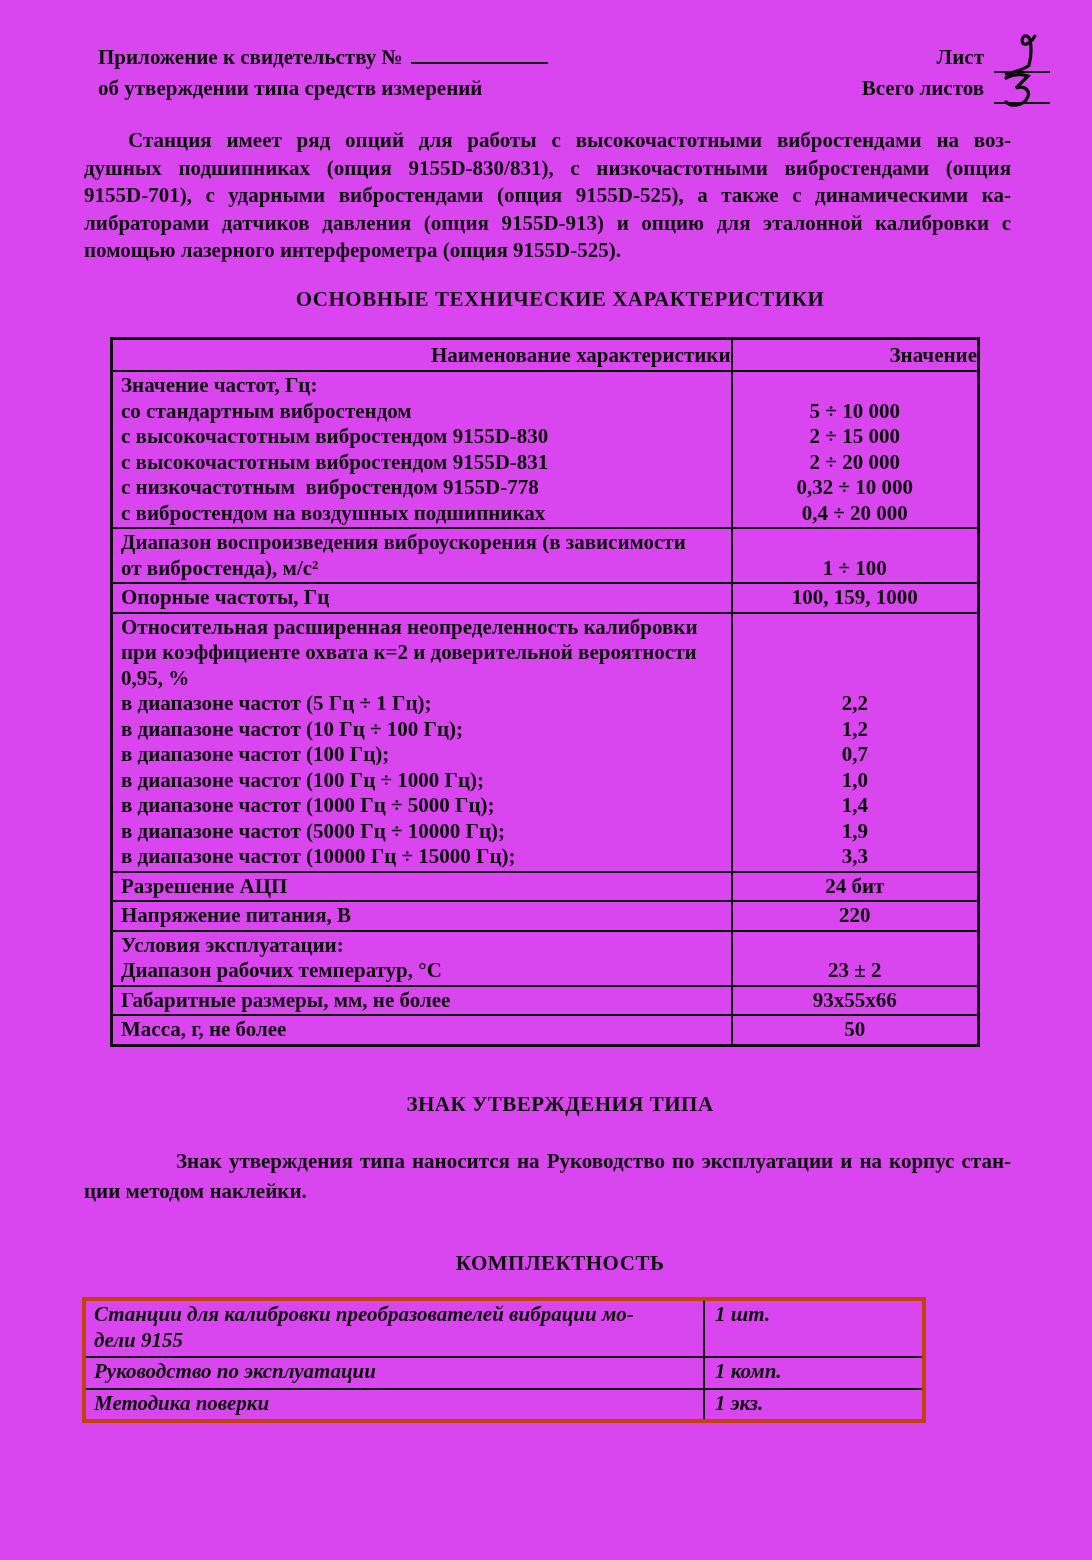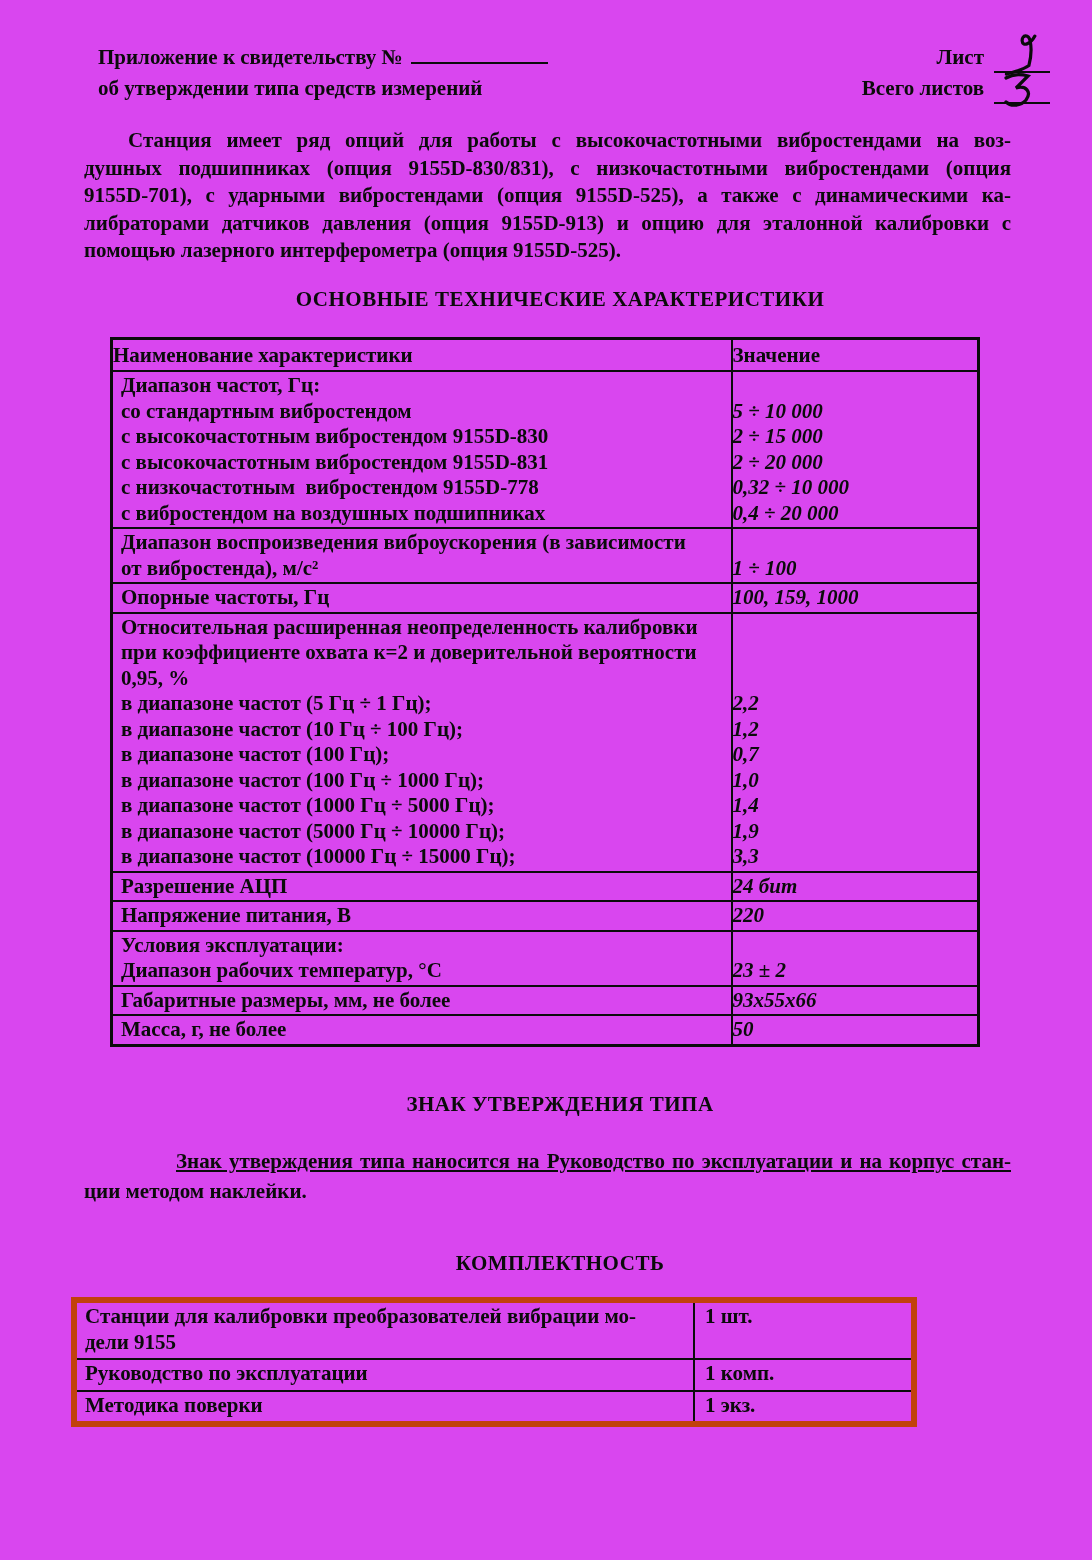--- a/index.html
+++ b/index.html
@@ -17,35 +17,35 @@
   .hw-line svg{position:absolute;}
   .hw-2{left:8px;bottom:-6px;transform:rotate(-4deg);}
   .hw-3{left:8px;bottom:-9px;}
   
   .para{position:absolute;left:84px;width:927px;font-size:21px;}
   .intro{top:127px;line-height:27.5px;}
   .approval{top:1147px;line-height:29.5px;}
   .pline{text-align:justify;text-align-last:justify;white-space:normal;}
   .pline.last{text-align-last:left;}
   .intro .pline.first{padding-left:44px;}
-  .approval .pline.first{padding-left:92px;text-decoration:underline;}
+  .approval .pline.first{padding-left:92px;}
   
   .sect-h{position:absolute;left:0;right:0;text-align:center;font-size:21px;letter-spacing:0.5px;}
   .h-specs{top:287px;}
   .h-approval{top:1092px;}
   .h-kit{top:1251px;}
   
   table{border-collapse:collapse;table-layout:fixed;font-size:21px;}
   .spec-table{position:absolute;left:110px;top:337px;width:867px;border:3px solid #0b0b0b;}
   .spec-table th,.spec-table td{border:2px solid #0b0b0b;vertical-align:top;padding:1px 0;}
-  .spec-table th{line-height:28px;text-align:left;font-weight:700;}
+  .spec-table th{line-height:28px;text-align:right;font-weight:700;}
   .name-cell{padding-left:8px !important;padding-right:4px !important;text-align:left;}
-  .value-cell{font-style:italic;}
+  .value-cell{text-align:center;}
   .line{line-height:25.5px;min-height:25.5px;white-space:pre;overflow:hidden;}
-  .kit-table{position:absolute;left:71px;top:1297px;width:840px;border:6px solid #c2410c;}
+  .kit-table{position:absolute;left:82px;top:1297px;width:840px;border:4px solid #c2410c;font-style:italic;}
   .kit-table td{border:2px solid #0b0b0b;vertical-align:top;padding:1px 0 3px 0;}
   .kit-qty{padding-left:10px !important;text-align:left;}
 </style>
 </head>
 <body>
 
 <div class="page">
 
   <div class="hdr-left">
     <div><span>Приложение к свидетельству №</span><span class="blank-line"></span></div>
@@ -88,21 +88,21 @@
       </colgroup>
     <thead>
       <tr>
         <th>Наименование характеристики</th>
         <th>Значение</th>
       </tr>
     </thead>
     <tbody>
         <tr>
           <td class="name-cell">
-            <div class="line">Диапазон частот, Гц:</div>
+            <div class="line">Значение частот, Гц:</div>
             <div class="line">со стандартным вибростендом</div>
             <div class="line">с высокочастотным вибростендом 9155D-830</div>
             <div class="line">с высокочастотным вибростендом 9155D-831</div>
             <div class="line">с низкочастотным  вибростендом 9155D-778</div>
             <div class="line">с вибростендом на воздушных подшипниках</div>
           </td>
           <td class="value-cell">
             <div class="line">&nbsp;</div>
             <div class="line">5 ÷ 10 000</div>
             <div class="line">2 ÷ 15 000</div>

